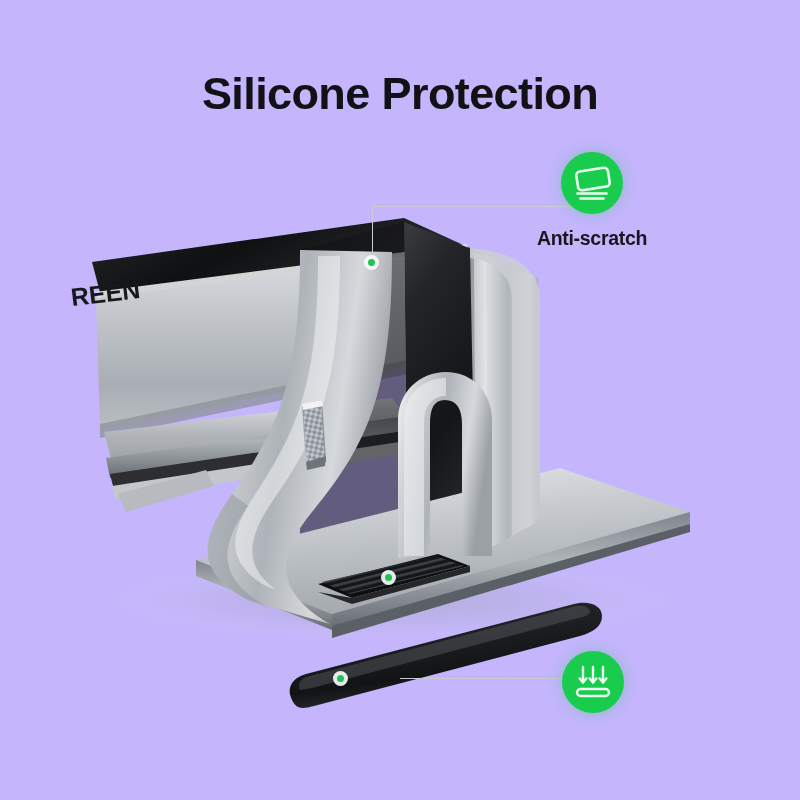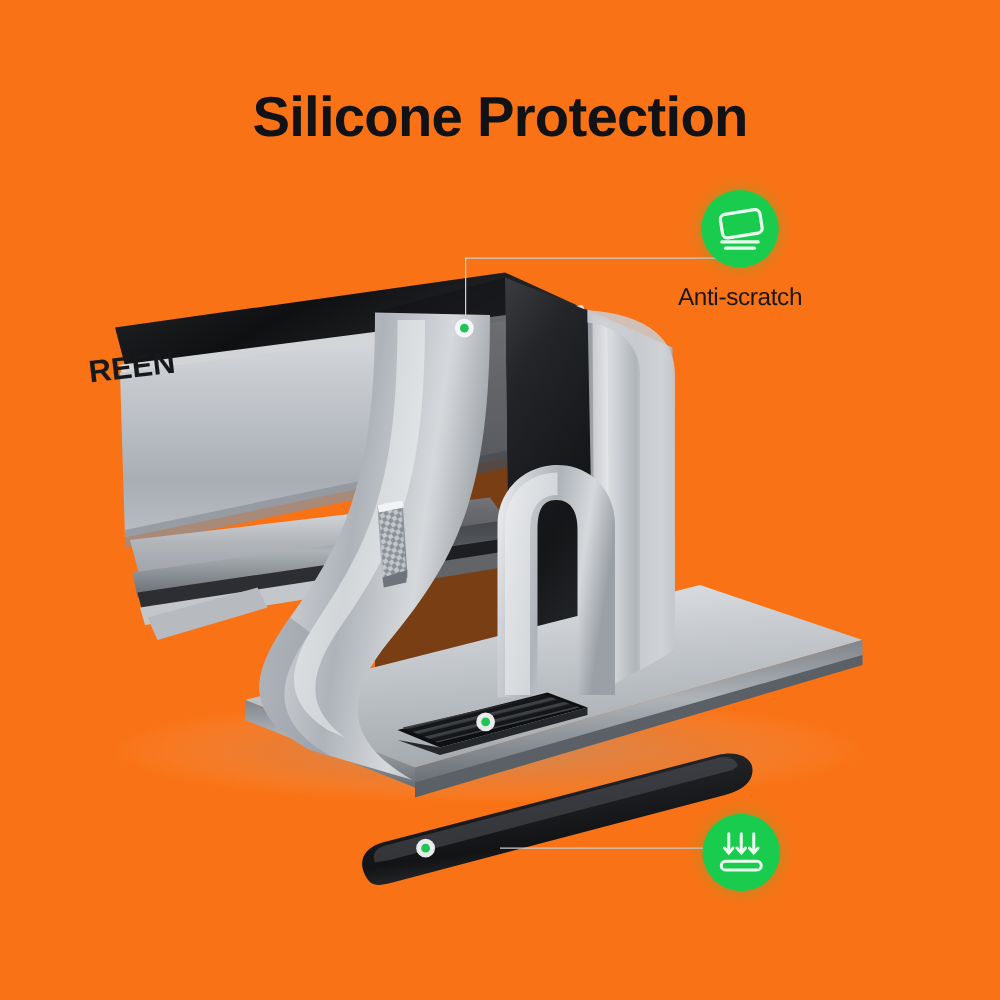--- a/index.html
+++ b/index.html
@@ -6,21 +6,21 @@
   * { margin:0; padding:0; box-sizing:border-box; }
   html, body {
     width:800px; height:800px;
     font-family:"Liberation Sans", sans-serif;
     background:#f4f5f7;
     overflow:hidden;
   }
   #stage {
     position:relative;
     width:800px; height:800px;
-    background:#f97316;
+    background:#c4b5fd;
   }
 
   
   #page-title {
     position:absolute;
     top:68px; left:0; width:800px;
     text-align:center;
     font-size:45px;
     font-weight:700;
     letter-spacing:-0.6px;
@@ -33,21 +33,21 @@
     width:62px; height:62px; border-radius:50%;
     background:#19cc4d;
     margin:0 auto;
     position:relative;
     box-shadow:0 0 14px rgba(25,204,77,.32);
   }
   .badge svg { position:absolute; inset:0; }
   .feature-label {
     margin-top:13px;
     font-size:19.5px;
-    font-weight:400;
+    font-weight:700;
     color:#17181b;
     letter-spacing:-0.3px;
     white-space:nowrap;
   }
   #feature-anti-scratch { top:152px; left:512px; width:160px; }
   #feature-anti-slippery { top:651px; left:505px; width:175px; }
 
   
   .leader { position:absolute; background:#c9ccd2; }
   #leader-scratch-v { left:372px; top:206px; width:1.3px; height:56px; }

